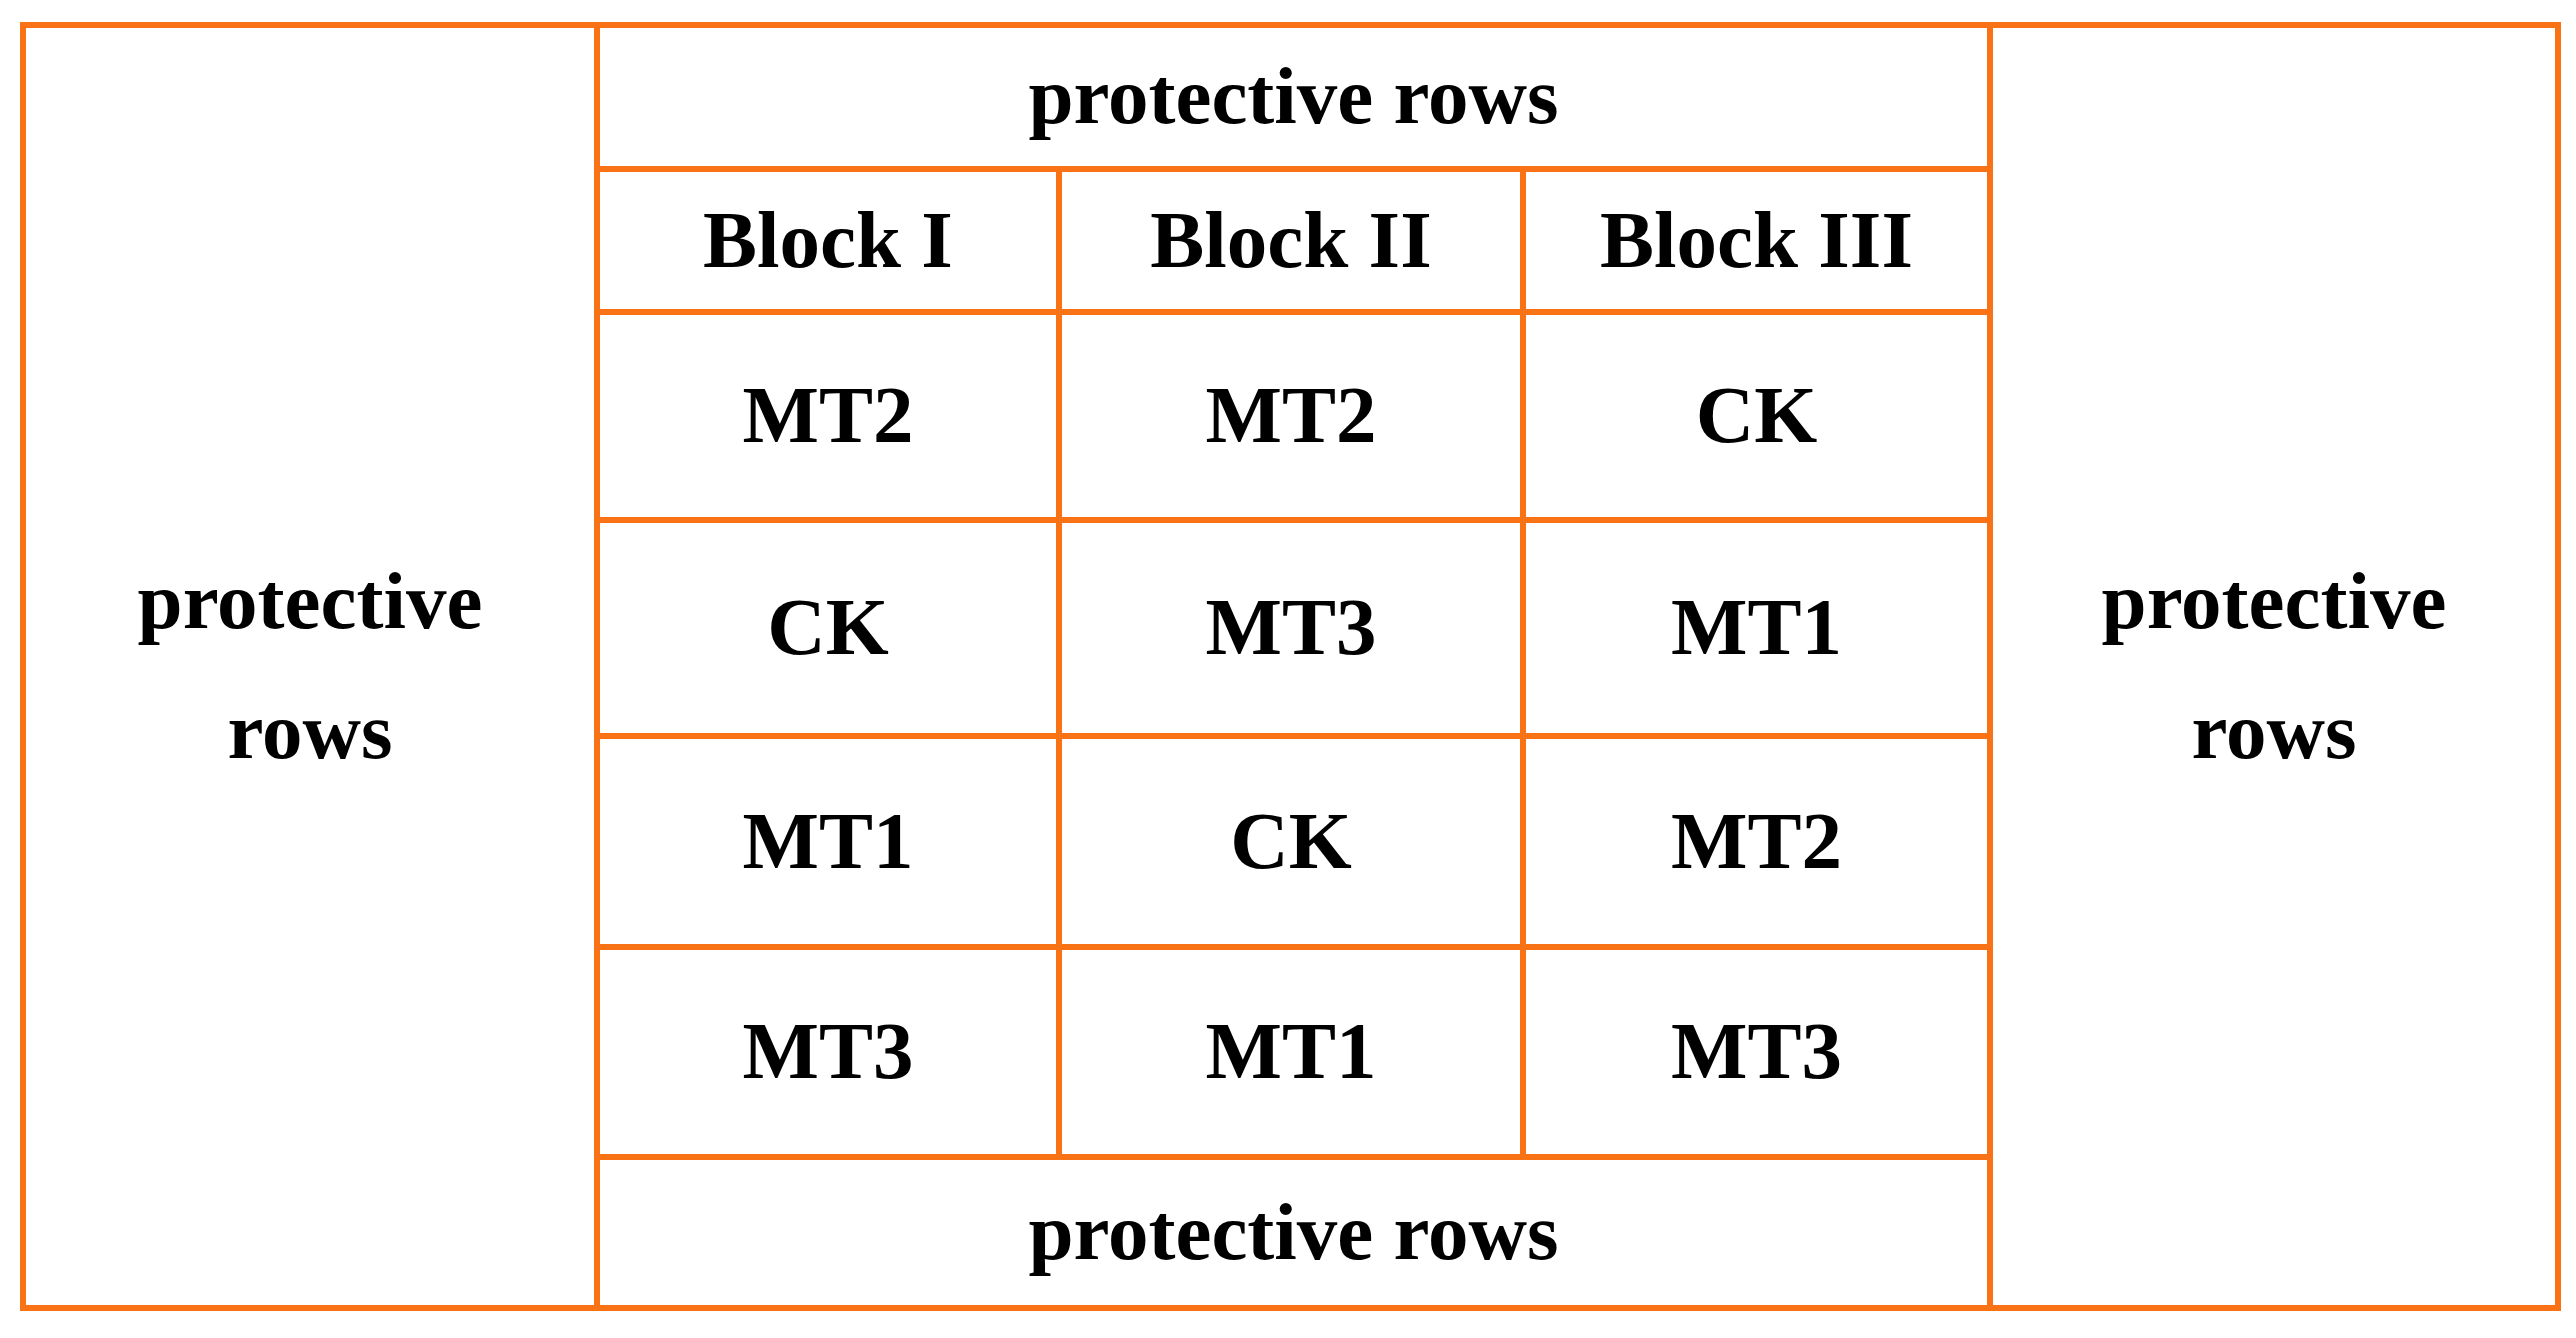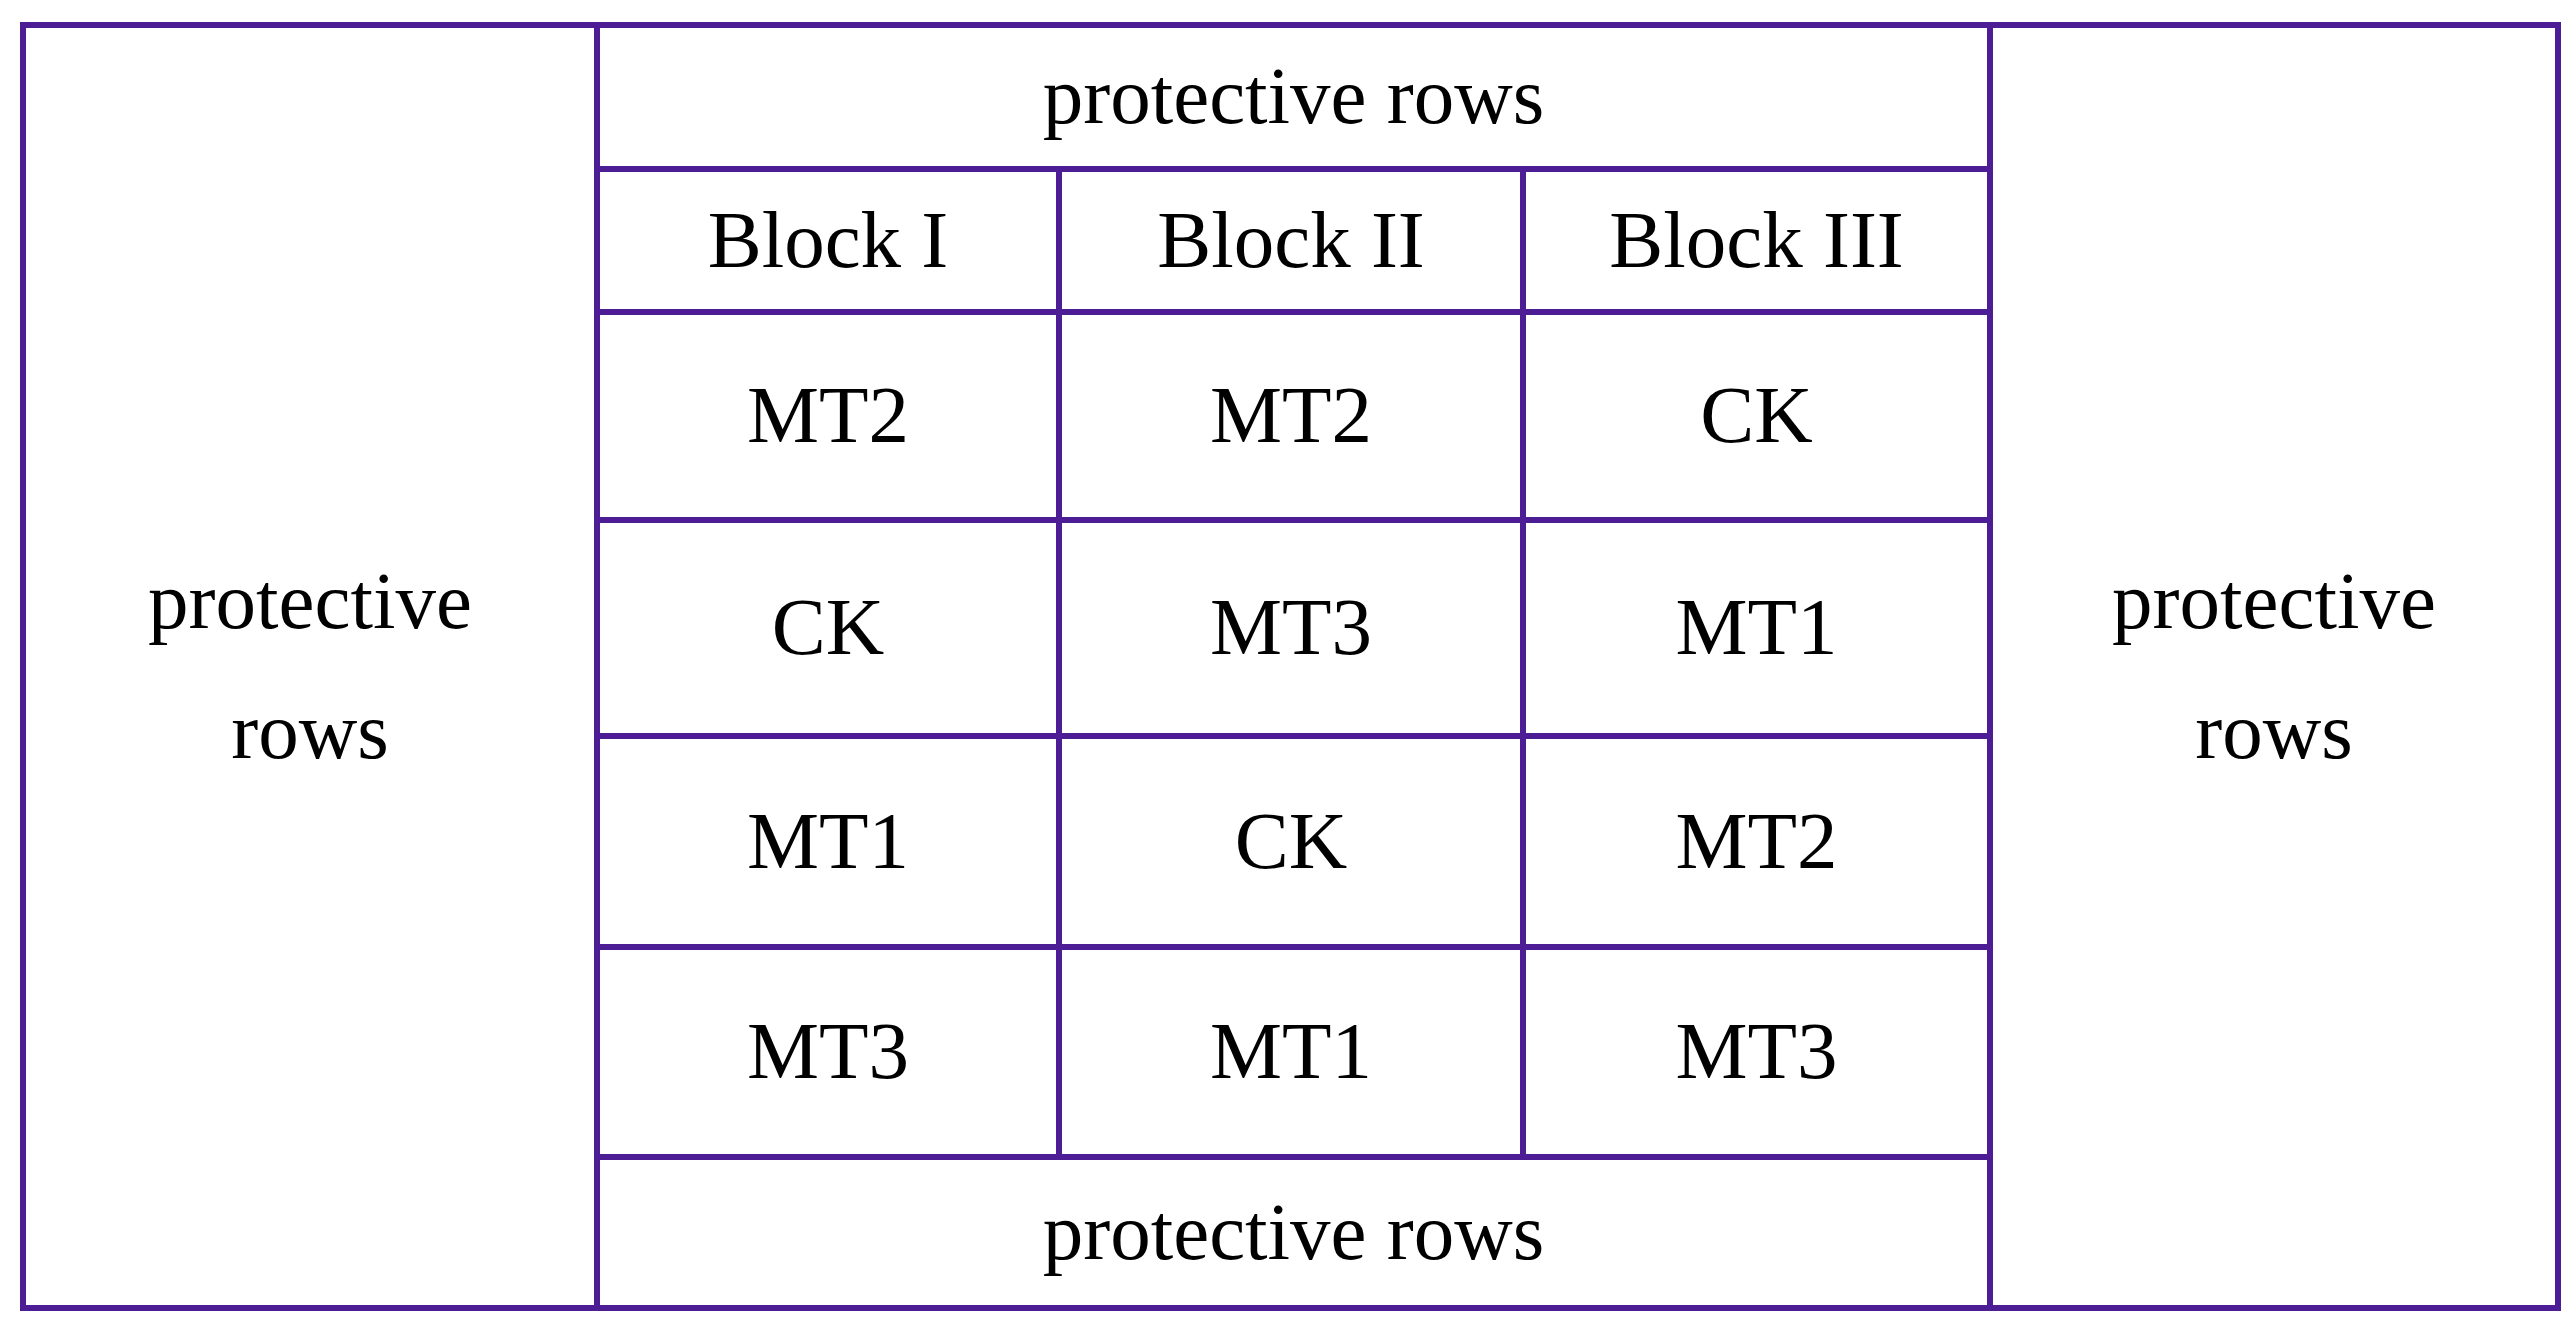--- a/index.html
+++ b/index.html
@@ -22,27 +22,28 @@
     position: absolute;
     left: 20px;
     top: 22px;
     width: 2537px;
     height: 1289px;
     border-collapse: collapse;
     table-layout: fixed;
     background: #ffffff;
   }
   table.layout-table td {
-    border: 6px solid #4c1d95;
+    border: 6px solid #f97316;
     text-align: center;
     vertical-align: middle;
     font-size: 81px;
     line-height: 1.15;
     padding: 0;
     overflow: hidden;
+    font-weight: bold;
   }
   
   tr.row-prot-top td    { height: 138px; }
   tr.row-headers td     { height: 137px; }
   tr.row-t1 td          { height: 202px; }
   tr.row-t2 td          { height: 210px; }
   tr.row-t3 td          { height: 205px; }
   tr.row-t4 td          { height: 204px; }
   tr.row-prot-bottom td { height: 145px; }
 

